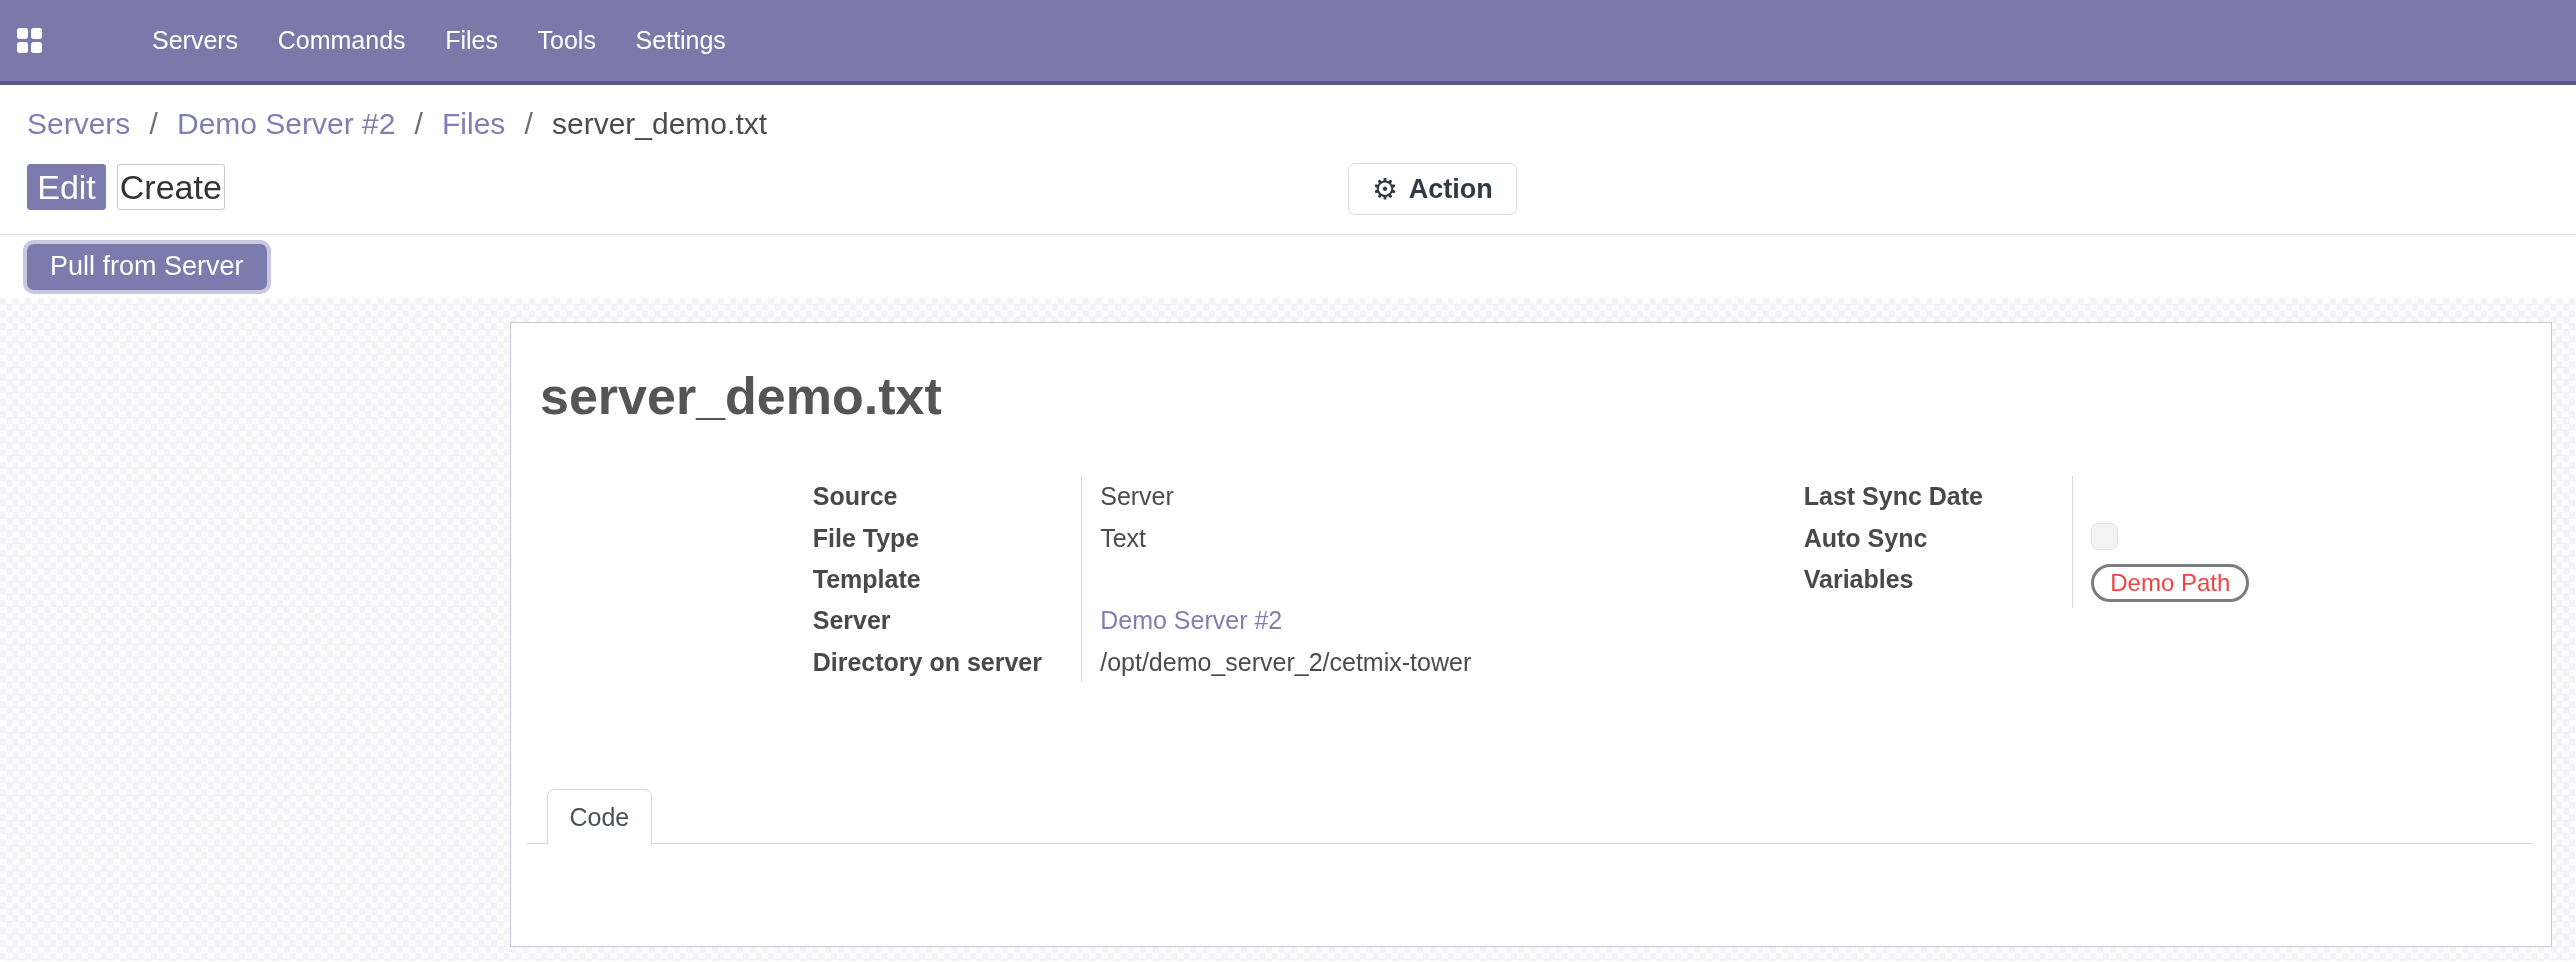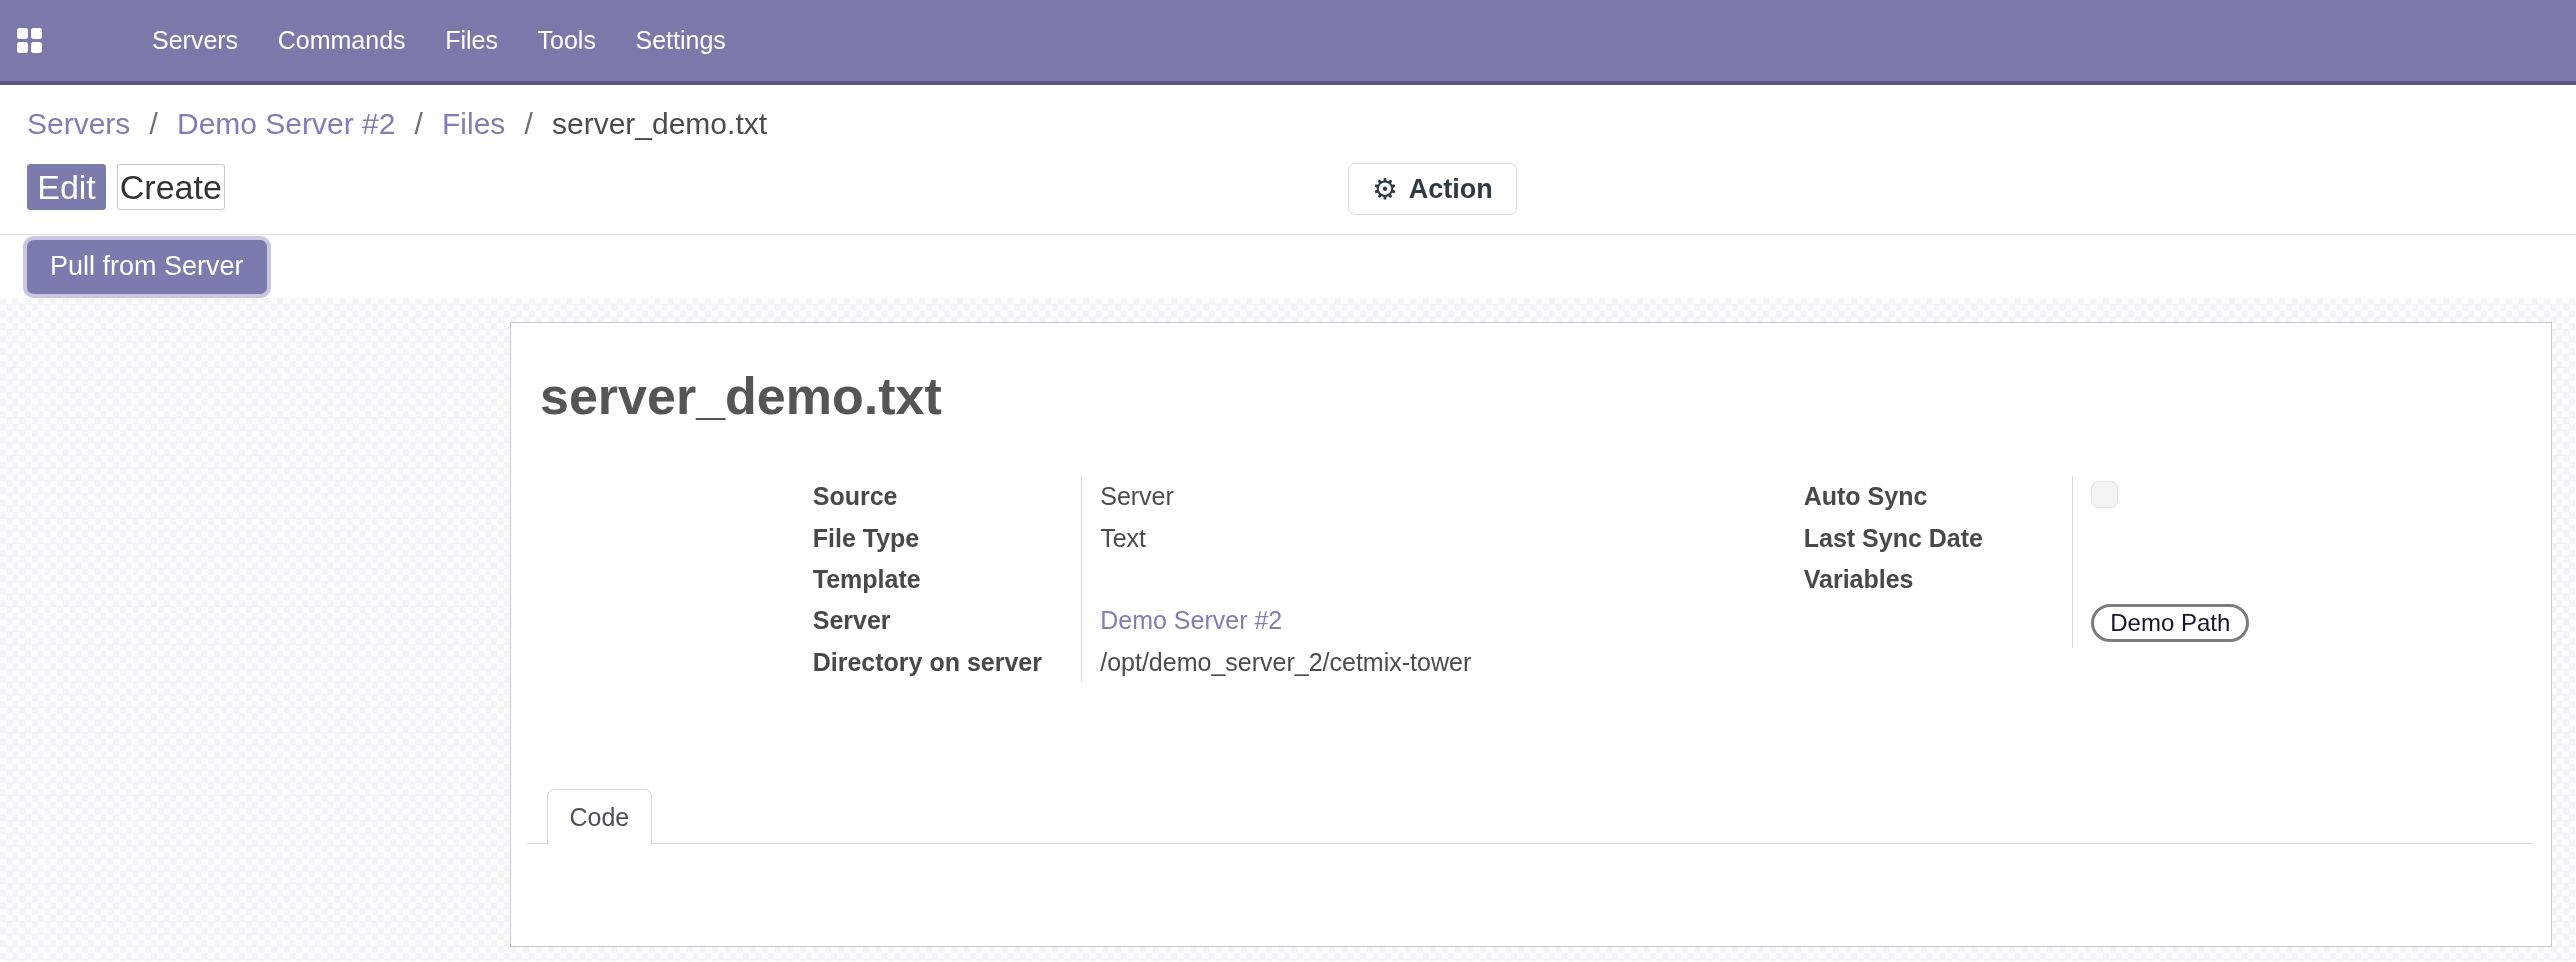--- a/index.html
+++ b/index.html
@@ -43,21 +43,21 @@
     position:absolute; left:1348px; top:78px; height:52px; padding:0 23px;
     background:#fff; border:1.8px solid #d8dade; border-radius:7.2px; box-sizing:border-box;
     display:inline-flex; align-items:center; gap:10.8px;
     color:#2f3a42; font-size:27px; font-weight:bold; cursor:pointer;
   }
   .gear { font-family:"DejaVu Sans", sans-serif; font-size:29px; line-height:1; color:#2f3a42; }
 
   
   .statusbar { height:63px; background:#fff; display:flex; align-items:center; }
   .pull-btn {
-    margin-left:23px; height:62px; box-sizing:border-box; padding:16px 23px;
+    margin-left:23px; height:54px; box-sizing:border-box; padding:16px 23px;
     background:var(--primary); color:#fff; font-size:27px;
     border:4.5px solid #c9c8e0; border-radius:10.8px;
     display:inline-flex; align-items:center; cursor:pointer;
   }
 
   
   .main {
     position:relative; height:663px;
     background-image:conic-gradient(from 90deg, #f4f4f7 25%, #fdfdfe 0 50%, #f4f4f7 0 75%, #fdfdfe 0);
     background-size:12.6px 12.6px;
@@ -80,21 +80,21 @@
   }
   .val-cell { padding:5.4px 0 5.4px 18px; font-size:25px; line-height:30.5px; color:#4c4c4c; white-space:nowrap; }
   .val-cell a { color:var(--link); }
   .checkbox {
     width:25px; height:25px; border-radius:7.2px;
     background:#f3f3f3; border:1.8px solid #e3e3e3; cursor:pointer;
   }
   .tag {
     display:inline-flex; align-items:center;
     border:3.6px solid #7d7d7d; border-radius:897px;
-    padding:0.9px 16px; color:#0f172a; font-size:24px; cursor:pointer;margin-top:40px;
+    padding:0.9px 16px; color:#ef4444; font-size:24px; cursor:pointer;
   }
 
   
   .notebook {
     position:absolute; left:16px; top:466px; width:1985px;
     border-bottom:1.8px solid #d8d8d8; display:flex; align-items:flex-end;padding-left:20px;
   }
   .tab {
     padding:12.6px 21.5px; font-size:25px; color:#495057; background:#fff; cursor:pointer;
   }
@@ -166,28 +166,28 @@
                 <td class="lbl-cell">Directory on server</td>
                 <td class="val-cell"><span>/opt/demo_server_2/cetmix-tower</span></td>
               </tr>
             </tbody>
           </table>
       </div>
       <div class="fgroup">
         <table>
             <tbody>
               <tr>
+                <td class="lbl-cell">Last Sync Date</td>
+                <td class="val-cell"><span></span></td>
+              </tr>
+              <tr>
                 <td class="lbl-cell">Auto Sync</td>
                 <td class="val-cell">
                   <div class="checkbox"></div>
                 </td>
-              </tr>
-              <tr>
-                <td class="lbl-cell">Last Sync Date</td>
-                <td class="val-cell"><span></span></td>
               </tr>
               <tr>
                 <td class="lbl-cell">Variables</td>
                 <td class="val-cell"><span class="tag">Demo Path</span></td>
               </tr>
             </tbody>
           </table>
       </div>
     </div>
 

